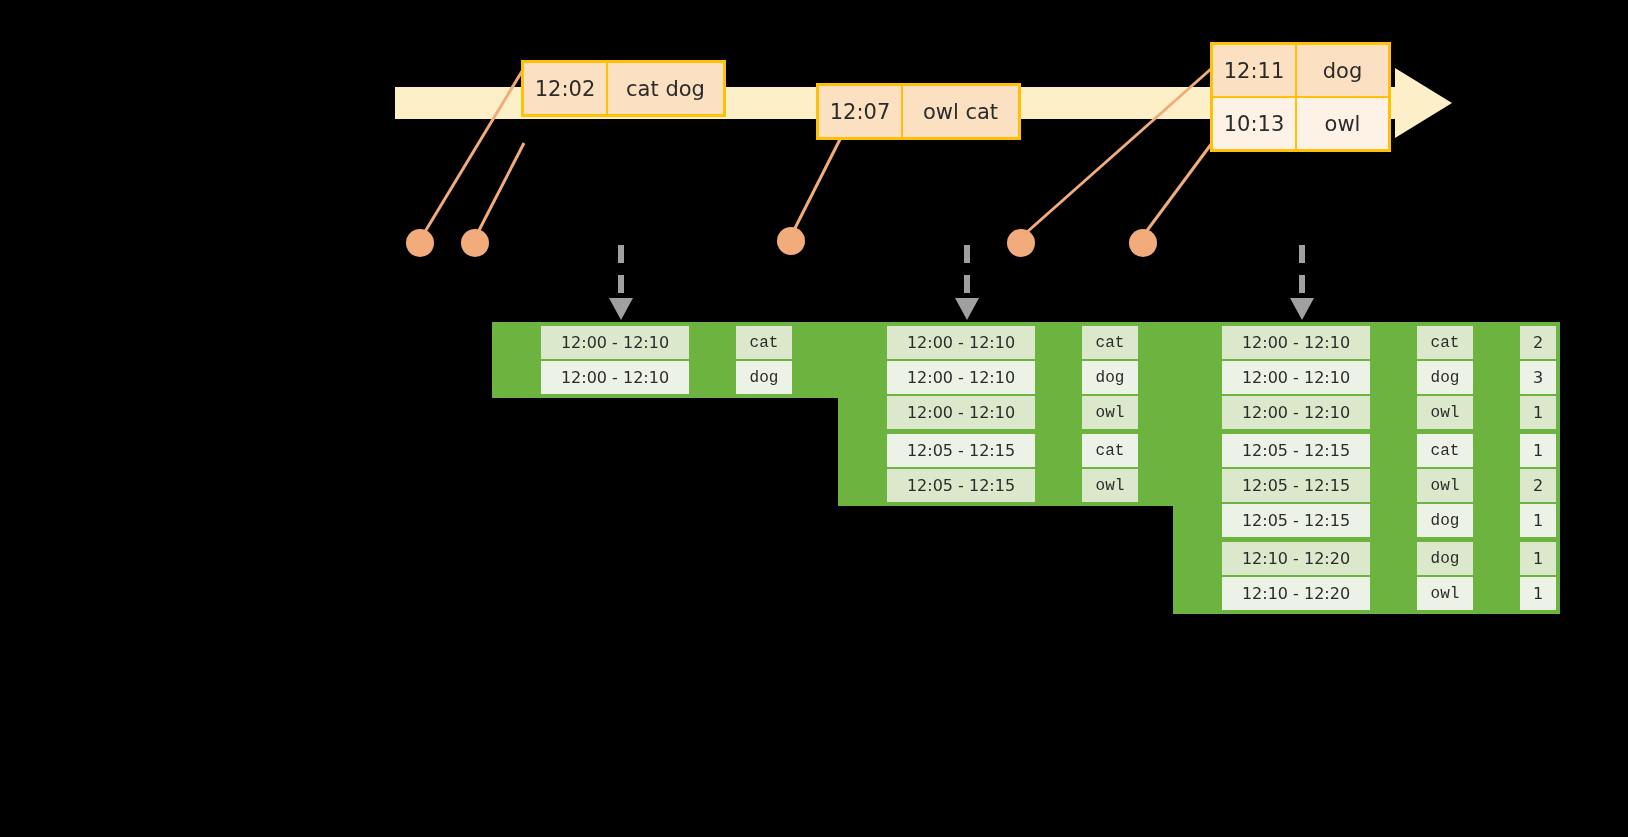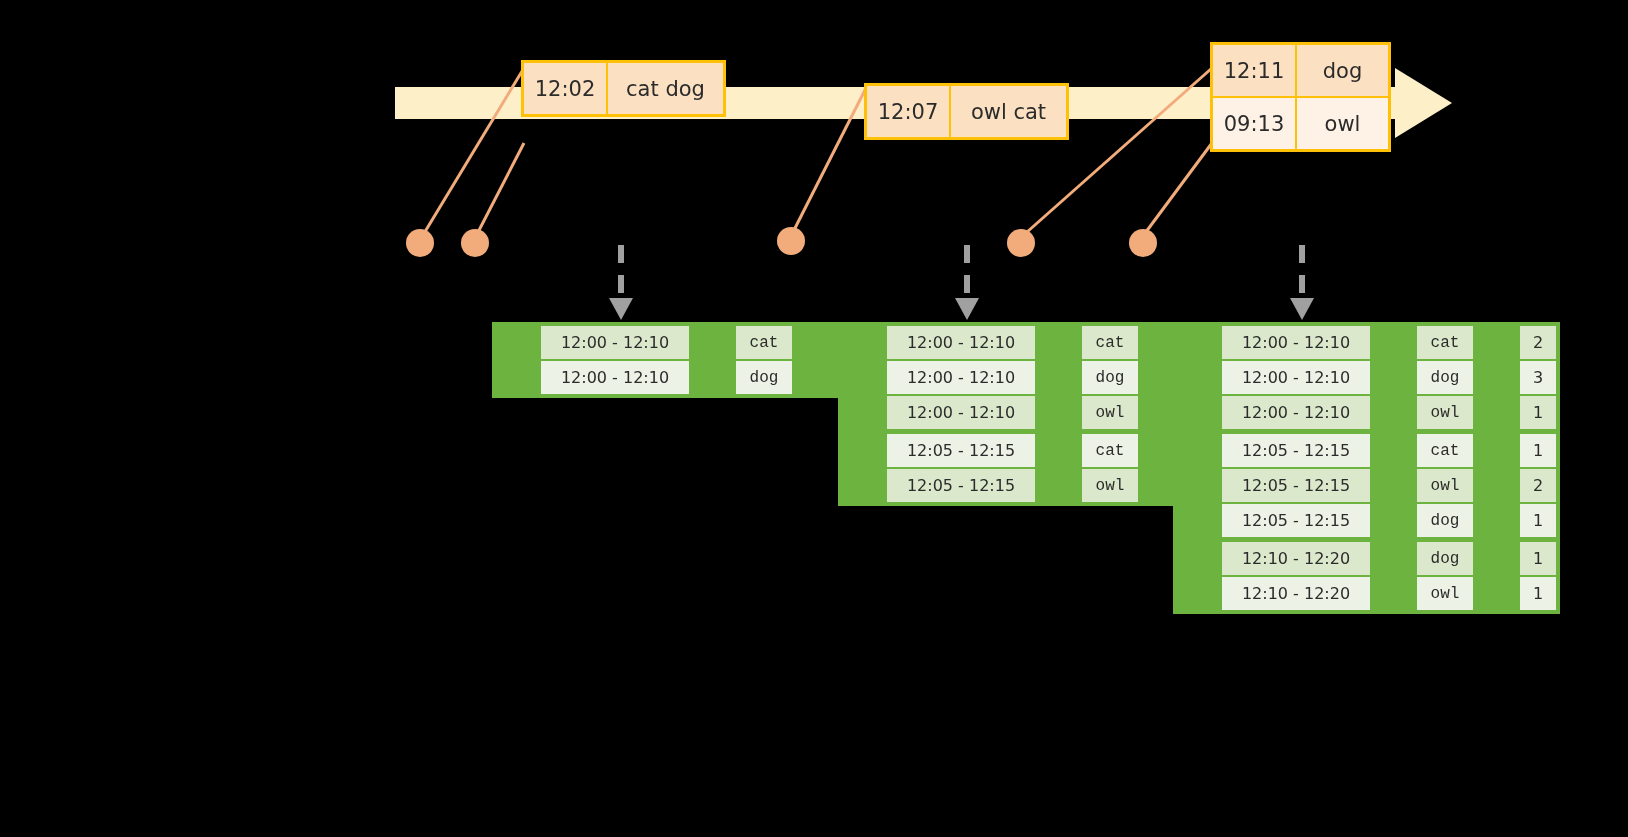--- a/index.html
+++ b/index.html
@@ -137,34 +137,34 @@
     </g>
   </svg>
 
   <div class="evt-box" style="left:521px; top:60px; width:205px;">
     <div class="evt-row shade">
       <div class="evt-time">12:02</div>
       <div class="evt-words">cat dog</div>
     </div>
   </div>
 
-  <div class="evt-box" style="left:864px; top:83px; width:205px;">
+  <div class="evt-box" style="left:816px; top:83px; width:205px;">
     <div class="evt-row shade">
       <div class="evt-time">12:07</div>
       <div class="evt-words">owl cat</div>
     </div>
   </div>
 
   <div class="evt-box" style="left:1210px; top:42px; width:181px;">
     <div class="evt-row shade">
       <div class="evt-time">12:11</div>
       <div class="evt-words">dog</div>
     </div>
     <div class="evt-row light">
-      <div class="evt-time">09:13</div>
+      <div class="evt-time">10:13</div>
       <div class="evt-words">owl</div>
     </div>
   </div>
 
   <div class="res-table" id="result-table-1" style="left:492px; top:322px;">
       <div class="res-row shade">
         <div class="res-cell c-window">12:00 - 12:10</div>
         <div class="res-cell c-word">cat</div>
         <div class="res-cell c-count">1</div>
       </div>

